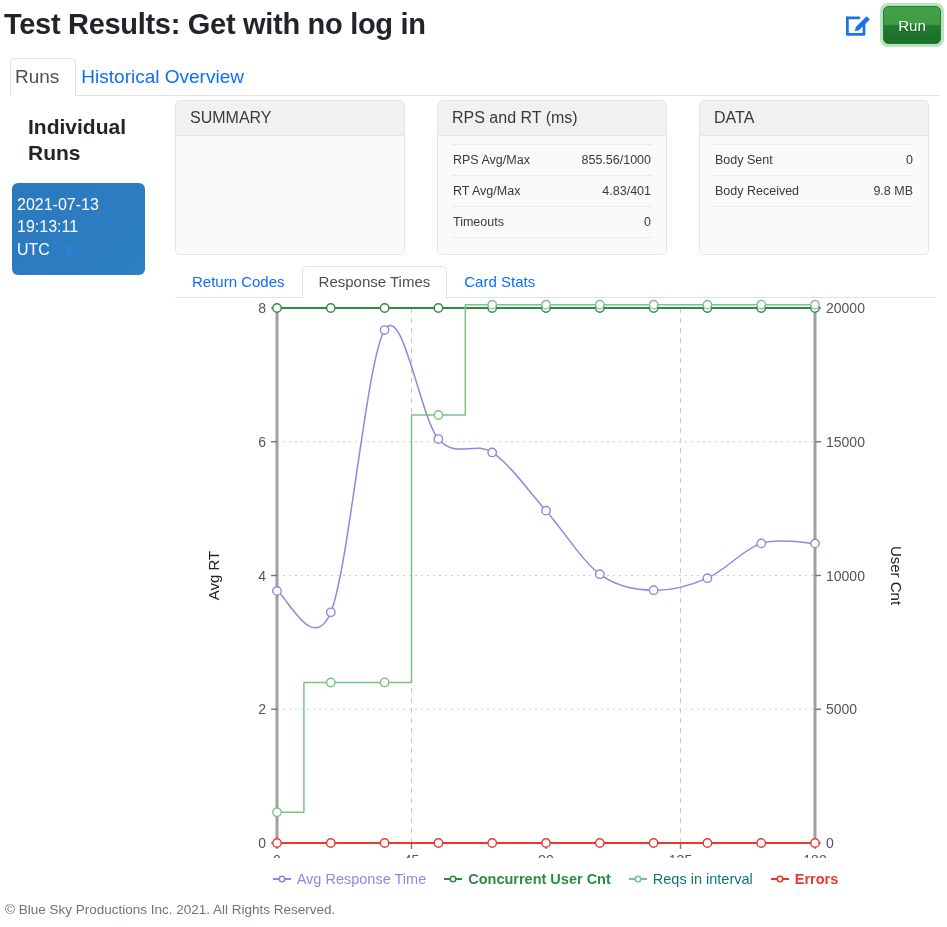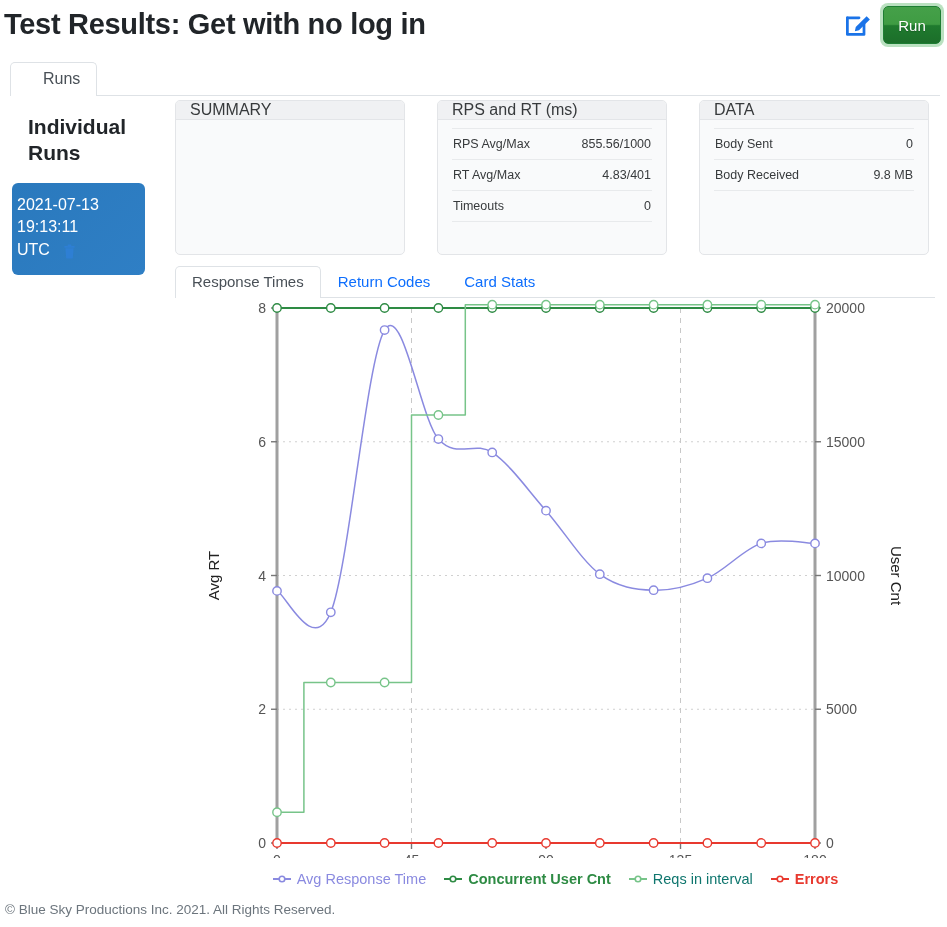--- a/index.html
+++ b/index.html
@@ -54,22 +54,22 @@
   .top-tabs {
     position: absolute;
     left: 10px; top: 60px;
     width: 930px;
     height: 36px;
     border-bottom: 1px solid #dee2e6;
     display: flex;
     align-items: flex-end;
   }
   .top-tab {
-    padding: 7px 16px 8px 32px;
-    font-size: 16px;
+    padding: 7px 16px 8px 4px;
+    font-size: 19px;
     color: #0d6efd;
     cursor: pointer;
     line-height: 1.15;
     border: 1px solid transparent;
     border-bottom: none;
     border-radius: 5px 5px 0 0;
     position: relative;
     top: 1px;
   }
   .top-tab.active {
@@ -117,21 +117,21 @@
   .card {
     background: #f9fafb;
     border: 1px solid #e3e5e8;
     border-radius: 5px;
     width: 230px;
     min-height: 155px;
   }
   .card-header {
     background: #f0f1f3;
     border-bottom: 1px solid #e3e5e8;
-    padding: 0 14px;
+    padding: 8px 14px;
     font-size: 16px;
     color: #373a3c;
     border-radius: 4px 4px 0 0;
   }
   .card-body { padding: 8px 14px 12px 14px; }
   .card-row {
     display: flex;
     justify-content: space-between;
     font-size: 12.5px;
     color: #373a3c;
@@ -205,20 +205,21 @@
         <path d="M3.5 6.2h9.3" stroke="#1a73e8" stroke-width="2.2" stroke-linecap="round"></path>
         <path d="M3.5 6.2v13.3h13.3v-8.5" stroke="#1a73e8" stroke-width="2.2" stroke-linecap="round" stroke-linejoin="round"></path>
         <path d="M10.2 13.6l8.7-8.7 2.6 2.6-8.7 8.7-3.3.7z" fill="#1a73e8"></path>
       </svg>
     </span>
     <button class="run-btn">Run</button>
   </div>
 
   <div class="top-tabs">
     <div class="top-tab active">Runs</div>
+    <div class="top-tab">Historical Overview</div>
   </div>
 
   <div class="left-col">
     <h2>Individual Runs</h2>
     <div class="run-card">
       <div>2021-07-13</div>
       <div>19:13:11</div>
       <div class="utc-row">
         <span>UTC</span>
         <span class="trash-icon">
@@ -267,22 +268,22 @@
           <span>Body Received</span>
           <span>9.8 MB</span>
         </div>
       </div>
     </div>
 
   </div>
 
   <div class="chart-panel">
     <div class="chart-tabs">
+      <div class="chart-tab">Return Codes</div>
       <div class="chart-tab active">Response Times</div>
-      <div class="chart-tab">Return Codes</div>
       <div class="chart-tab">Card Stats</div>
     </div>
 
     <div class="plot-wrap">
       <svg class="plot-svg" id="plot" width="760" height="560">
           <line x1="102" y1="411.25" x2="648" y2="411.25" stroke="#d0d0d0" stroke-width="1" stroke-dasharray="2 4"></line>
           <line x1="102" y1="277.5" x2="648" y2="277.5" stroke="#d0d0d0" stroke-width="1" stroke-dasharray="2 4"></line>
           <line x1="102" y1="143.75" x2="648" y2="143.75" stroke="#d0d0d0" stroke-width="1" stroke-dasharray="2 4"></line>
           <line x1="102" y1="10" x2="648" y2="10" stroke="#d0d0d0" stroke-width="1" stroke-dasharray="2 4"></line>
           <line x1="236.5" y1="10" x2="236.5" y2="545" stroke="#c8c8c8" stroke-width="1" stroke-dasharray="5 5"></line>

